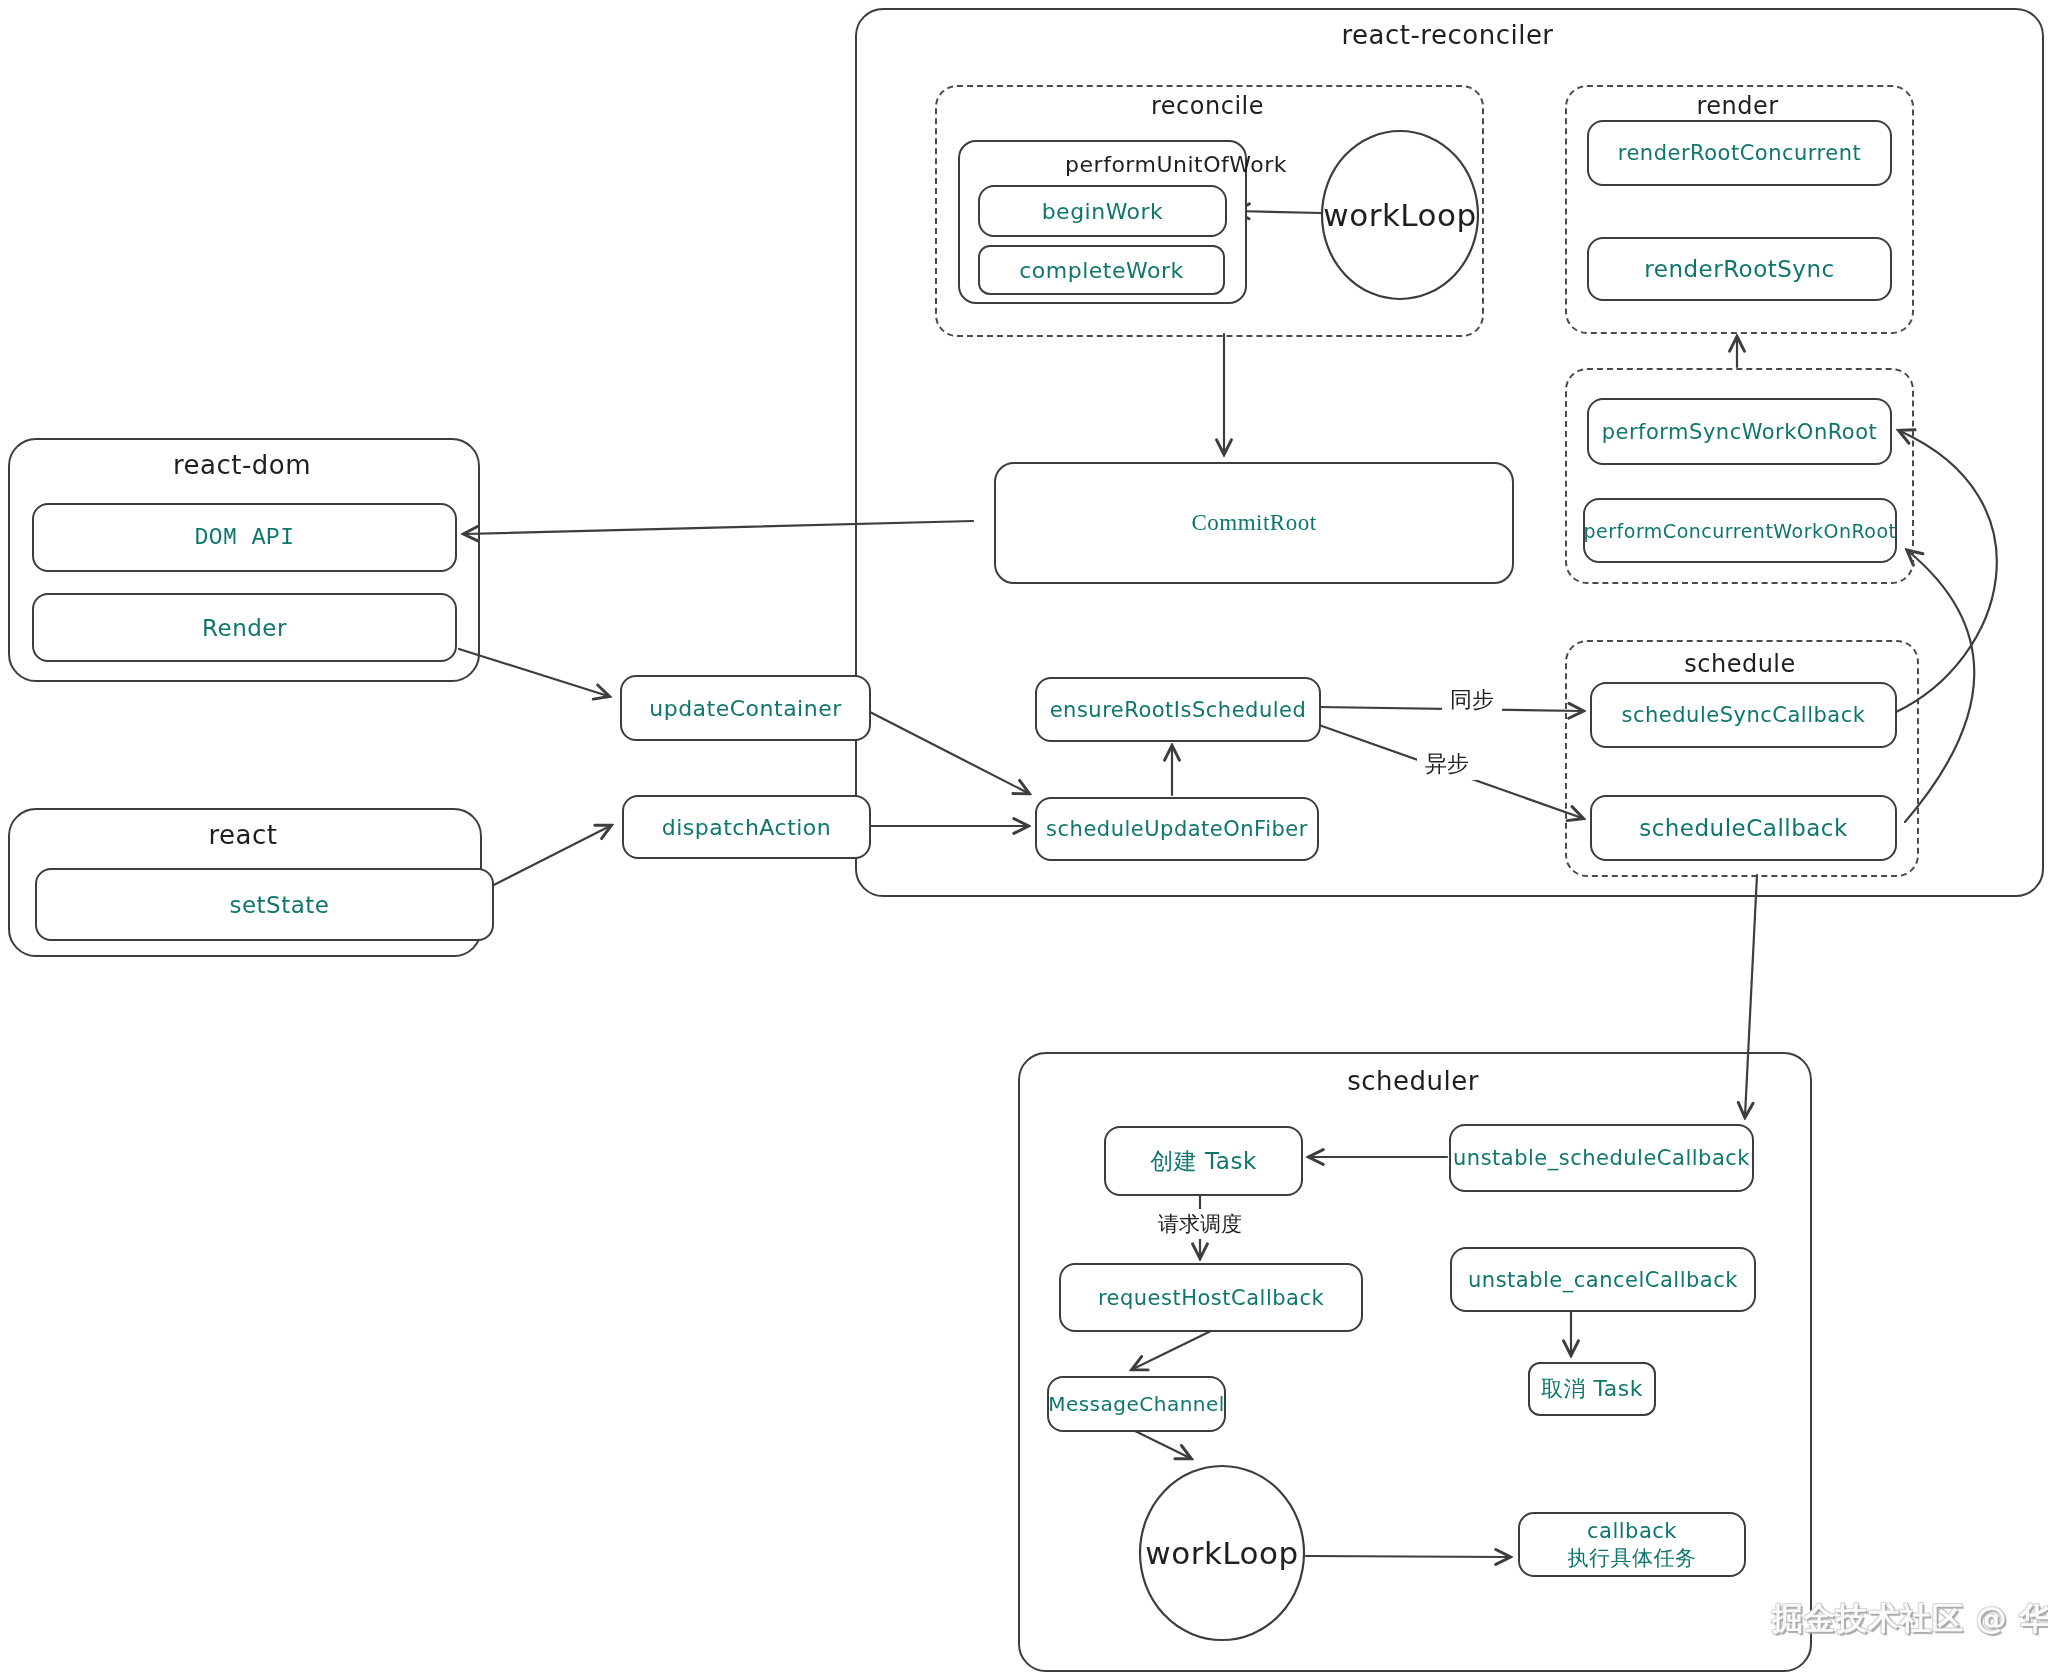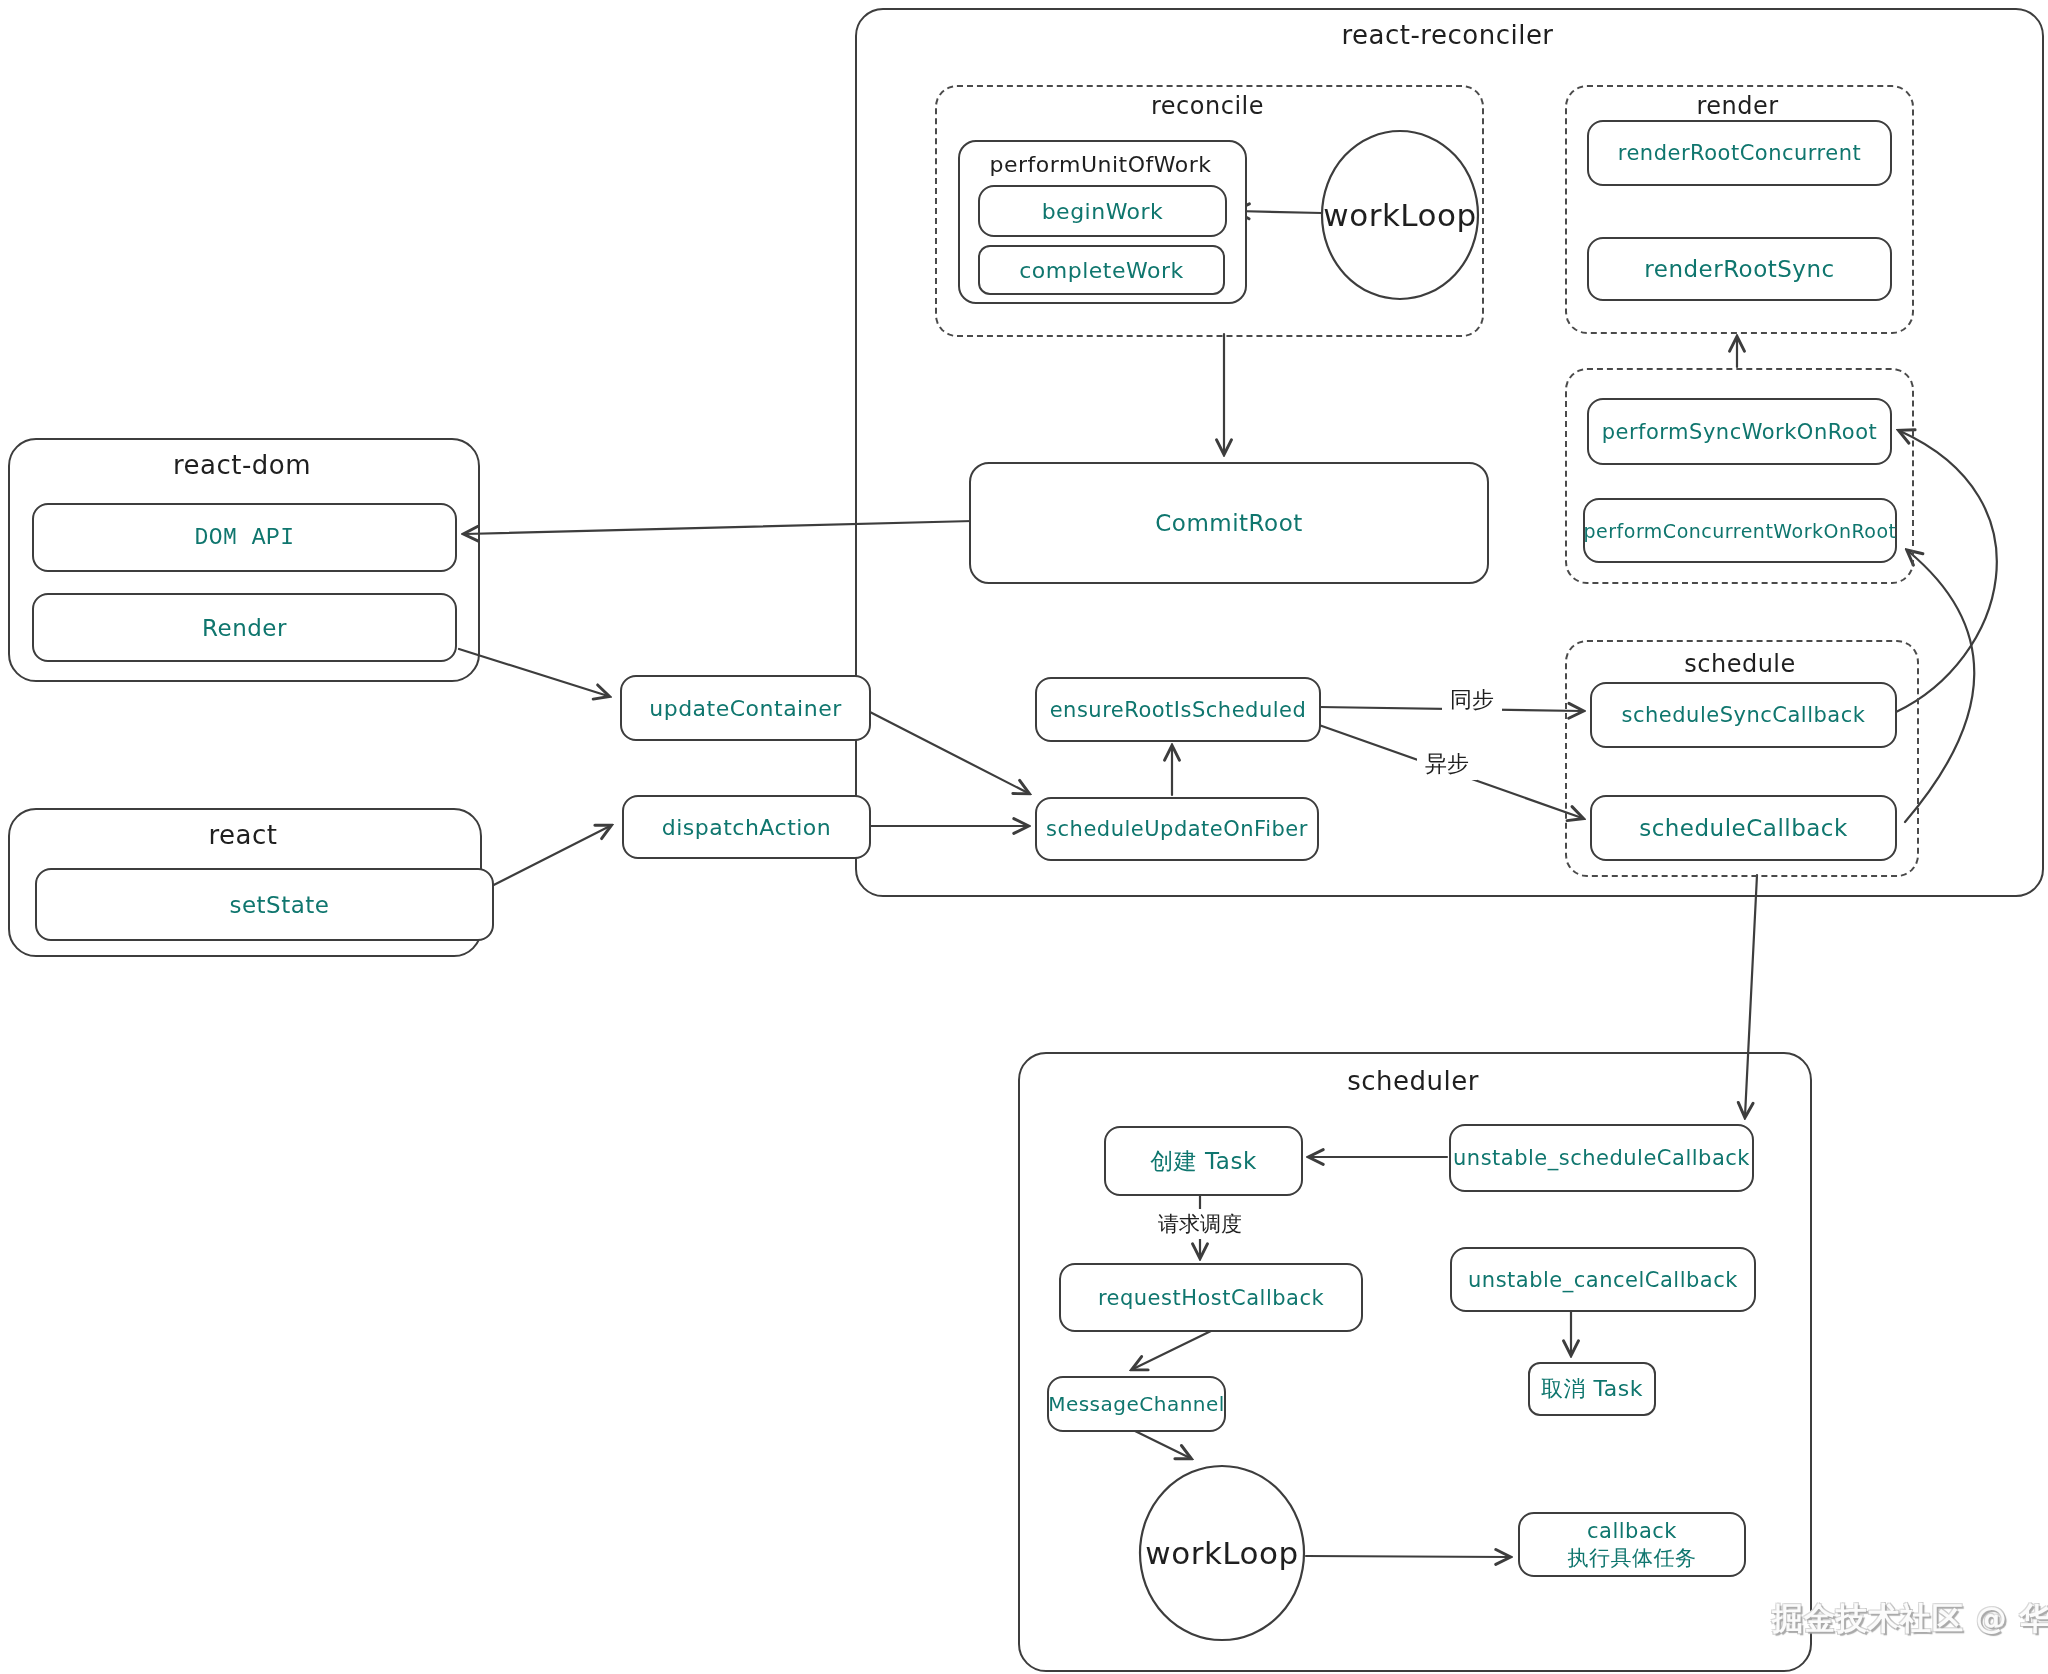--- a/index.html
+++ b/index.html
@@ -14,21 +14,21 @@
     position:absolute;border:2px solid #3d3d3d;border-radius:16px;background:#fff;
     display:flex;align-items:center;justify-content:center;
     font-size:23px;letter-spacing:0.5px;white-space:nowrap;color:#0f766e;
   }
   .node.long{font-size:21px;}
   .node.xlong{font-size:19px;}
   .node.sm{font-size:22px;}
   .node.xsm{font-size:20px;}
   .node.container{justify-content:flex-start;align-items:flex-start;}
   .title{position:absolute;text-align:center;font-size:26px;color:#1f1f1f;letter-spacing:0.5px;}
-  .boxlabel{position:absolute;text-align:center;font-size:22px;color:#1f1f1f;letter-spacing:0.5px;}
+  .boxlabel{position:absolute;text-align:right;font-size:22px;color:#1f1f1f;letter-spacing:0.5px;margin-left:44px;}
   .circlelabel{position:absolute;font-size:31px;color:#1f1f1f;transform:translate(-50%,-50%);letter-spacing:0.5px;}
   .elabel{
     position:absolute;transform:translate(-50%,-50%);background:#fff;padding:1px 8px;
     font-size:22px;color:#1f1f1f;
   }
   .twoline{flex-direction:column;font-size:21px;line-height:1.25;}
   #watermark{
     position:absolute;left:1772px;top:1598px;width:260px;font-size:31px;font-weight:bold;
     color:#fbfbfb;letter-spacing:1px;white-space:nowrap;
     text-shadow:2px 2px 1px #a9a9a9,-1px -1px 0 #d9d9d9,1px -1px 0 #cccccc,-1px 1px 0 #cccccc;
@@ -107,21 +107,21 @@
 
   <div class="node long" style="left:1587px;top:120px;width:301px;height:62px;">renderRootConcurrent</div>
   <div class="node" style="left:1587px;top:237px;width:301px;height:60px;">renderRootSync</div>
 
   <div class="node long" style="left:1587px;top:398px;width:301px;height:63px;">performSyncWorkOnRoot</div>
   <div class="node xlong" style="left:1583px;top:498px;width:310px;height:61px;">performConcurrentWorkOnRoot</div>
 
   <div class="node long" style="left:1590px;top:682px;width:303px;height:62px;">scheduleSyncCallback</div>
   <div class="node" style="left:1590px;top:795px;width:303px;height:62px;">scheduleCallback</div>
 
-  <div class="node" style="left:969px;top:462px;width:516px;height:118px;border-radius:20px;">CommitRoot</div>
+  <div class="node" style="left:994px;top:462px;width:516px;height:118px;border-radius:20px;font-family:Liberation Serif, serif;">CommitRoot</div>
   <div class="node" style="left:620px;top:675px;width:247px;height:62px;font-size:22px;">updateContainer</div>
   <div class="node" style="left:622px;top:795px;width:245px;height:60px;font-size:22px;">dispatchAction</div>
   <div class="node long" style="left:1035px;top:677px;width:282px;height:61px;">ensureRootIsScheduled</div>
   <div class="node long" style="left:1035px;top:797px;width:280px;height:60px;">scheduleUpdateOnFiber</div>
 
   <div class="elabel" style="left:1447px;top:700px;margin-left:25px;">同步</div>
   <div class="elabel" style="left:1447px;top:764px;">异步</div>
   <div class="elabel" style="left:1200px;top:1224px;font-size:21px;">请求调度</div>
 
   <div class="node" style="left:1104px;top:1126px;width:195px;height:66px;">创建 Task</div>

